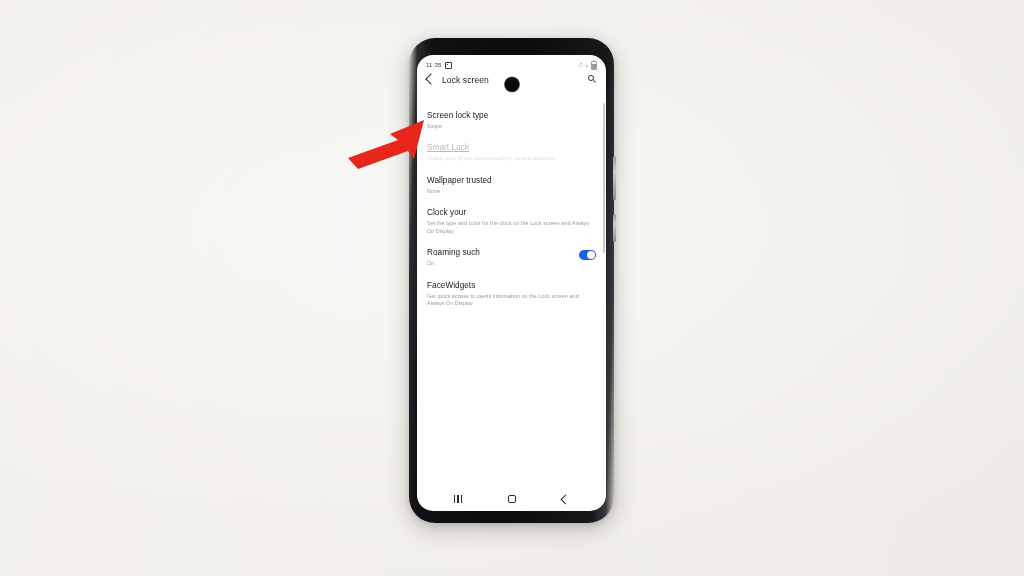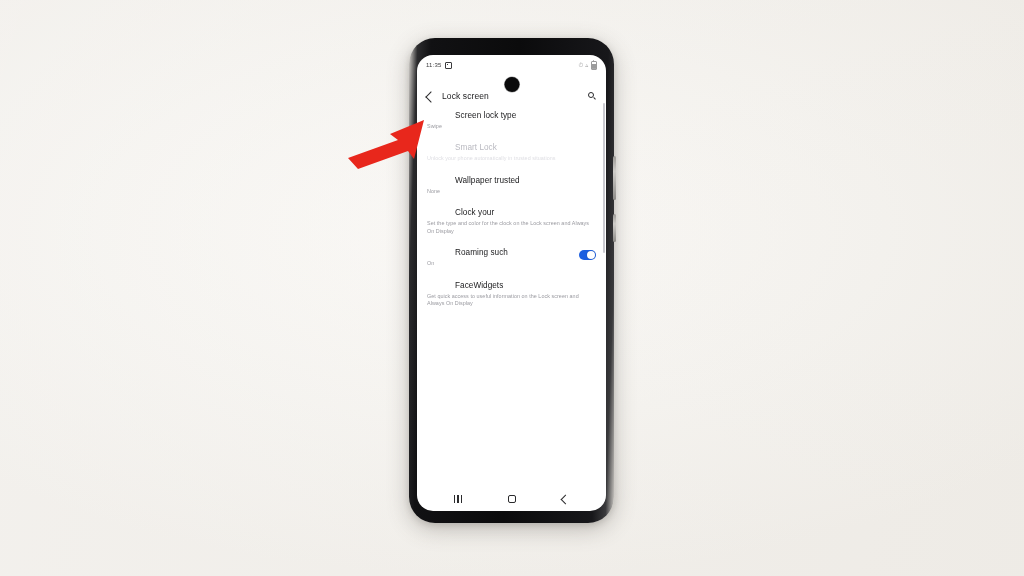--- a/index.html
+++ b/index.html
@@ -118,21 +118,21 @@
     content: "";
     position: absolute; left: 1px; top: -1.6px;
     width: 1.6px; height: 1px; background: #4a4a4c; border-radius: .5px;
   }
 
   
   #appbar {
     height: 26px;
     flex: 0 0 26px;
     display: flex;
-    align-items: flex-end;
+    align-items: flex-start;
     padding: 0 9px;
     box-sizing: border-box;
     gap: 7px;
   }
   #appbar .title {
     font-size: 8.5px;
     color: #1b1b1d;
     flex: 1;
     letter-spacing: .1px;
   }
@@ -179,30 +179,29 @@
     align-items: flex-start;
     gap: 6px;
     position: relative;
   }
   .row .texts { flex: 1 1 auto; min-width: 0; }
   .row .t-title {
     font-size: 8.2px;
     color: #1a1a1c;
     line-height: 1.25;
     letter-spacing: .05px;
-    margin-left: 28px;
   }
   .row .t-sub {
     font-size: 5.4px;
     color: #9a9aa0;
     line-height: 1.42;
     margin-top: 1.5px;
     letter-spacing: .05px;
   }
-  .row.disabled .t-title { color: #b9b9c0; }
+  .row.disabled .t-title { color: #b9b9c0; text-decoration: underline; }
   .row.disabled .t-sub { color: #dedee3; }
 
   .toggle {
     flex: 0 0 auto;
     width: 17px;
     height: 9.5px;
     border-radius: 5px;
     background: #1c5fe0;
     position: relative;
     margin-top: 2px;

